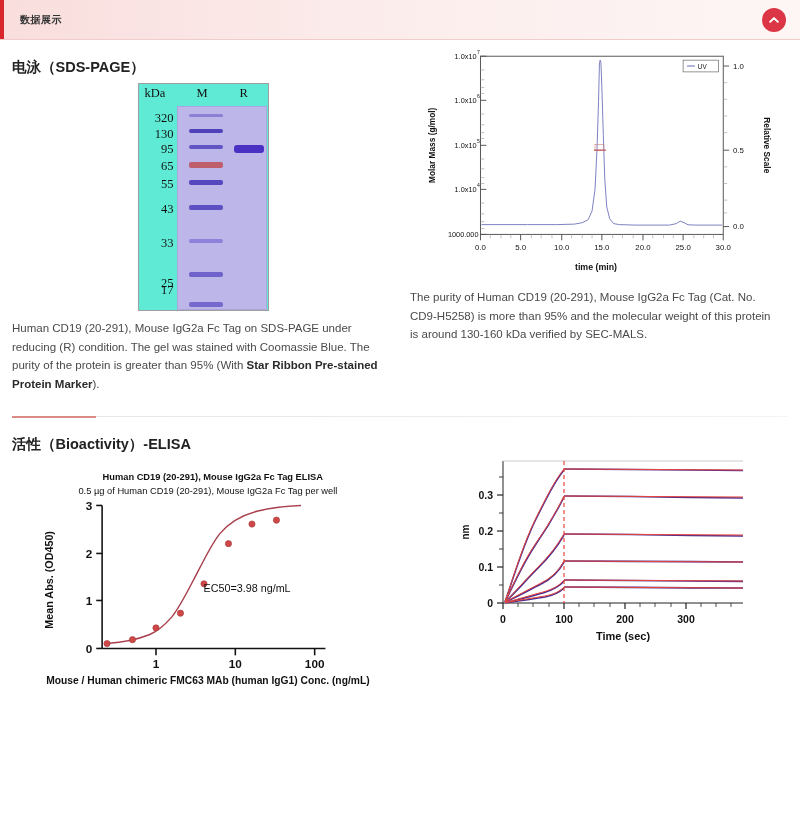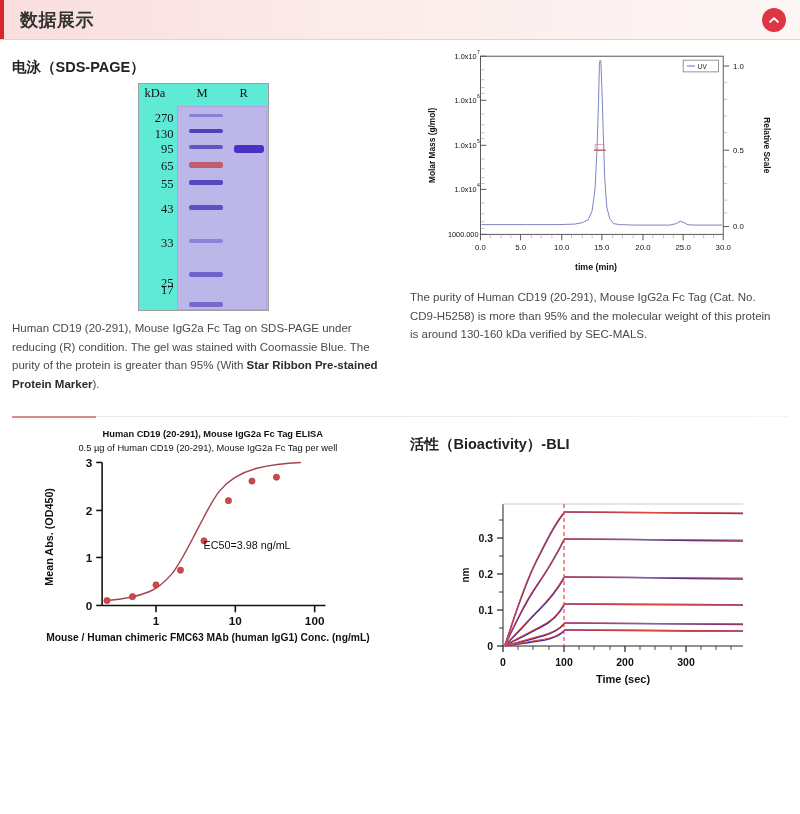--- a/index.html
+++ b/index.html
@@ -17,21 +17,21 @@
     background: linear-gradient(to right, #f9dedd 0%, #fbeceb 45%, #fdf6f5 100%);
     border-bottom: 1px solid #f0cdcb;
     display: flex; align-items: center;
   }
   .panel-header .accent-bar {
     position: absolute; left: 0; top: 0; bottom: 0;
     width: 4px; background: #d9262c;
   }
   .panel-title {
     margin-left: 20px;
-    font-size: 18px; font-weight: bold; color: #333333;
+    font-size: 10px; font-weight: bold; color: #333333;
     letter-spacing: .5px;
   }
   .collapse-btn {
     position: absolute; right: 14px; top: 50%; transform: translateY(-50%);
     width: 24px; height: 24px; border-radius: 50%;
     background: #dc3545;
     display: flex; align-items: center; justify-content: center;
     cursor: pointer;
   }
   .collapse-btn svg { display: block; }
@@ -128,21 +128,21 @@
       <div class="figure">
         <div class="gel-box">
 
           <div class="gel-hdr">
             <span class="h-kda">kDa</span>
             <span class="h-m">M</span>
             <span class="h-r">R</span>
           </div>
 
           <div class="mw-labels">
-            <span style="top:6px">270</span>
+            <span style="top:6px">320</span>
             <span style="top:22px">130</span>
             <span style="top:37px">95</span>
             <span style="top:54px">65</span>
             <span style="top:72px">55</span>
             <span style="top:97px">43</span>
             <span style="top:131px">33</span>
             <span style="top:171px">25</span>
             <span style="top:178px">17</span>
           </div>
 
@@ -301,20 +301,21 @@
   </div>
 
   <div class="divider-wrap">
     <div class="divider-line"></div>
     <div class="divider-accent"></div>
   </div>
 
   <div class="row">
 
     <div class="cell left">
+      <div class="section-title">活性（Bioactivity）-ELISA</div>
 
       <div class="figure">
         <svg class="chart-svg" width="390" height="230" viewBox="0 0 390 230">
           <rect x="0" y="0" width="390" height="230" fill="#ffffff"></rect>
 
           <text x="205" y="18" text-anchor="middle" font-family="'Liberation Sans',sans-serif" font-size="9.5" font-weight="bold" fill="#111">Human CD19 (20-291), Mouse IgG2a Fc Tag ELISA</text>
           <text x="200" y="32" text-anchor="middle" font-family="'Liberation Sans',sans-serif" font-size="9.5" fill="#111">0.5 µg of Human CD19 (20-291), Mouse IgG2a Fc Tag per well</text>
 
           <line x1="92" y1="44" x2="92" y2="190" stroke="#111" stroke-width="1.6"></line>
           <line x1="92" y1="190" x2="320" y2="190" stroke="#111" stroke-width="1.6"></line>
@@ -361,21 +362,20 @@
           <text x="240" y="132" text-anchor="middle" font-family="'Liberation Sans',sans-serif" font-size="11" fill="#111">EC50=3.98 ng/mL</text>
 
           <text x="42" y="120" text-anchor="middle" transform="rotate(-90 42 120)" font-family="'Liberation Sans',sans-serif" font-size="11" font-weight="bold" fill="#111">Mean Abs. (OD450)</text>
           <text x="200" y="226" text-anchor="middle" font-family="'Liberation Sans',sans-serif" font-size="10.5" font-weight="bold" fill="#111">Mouse / Human chimeric FMC63 MAb (human IgG1) Conc. (ng/mL)</text>
         </svg>
       </div>
 
     </div>
 
     <div class="cell right">
-      <div class="section-title">活性（Bioactivity）-BLI</div>
 
       <div class="figure">
         <svg class="chart-svg" width="330" height="230" viewBox="0 0 330 230">
           <rect x="0" y="0" width="330" height="230" fill="#ffffff"></rect>
 
           <line x1="72" y1="186" x2="312" y2="186" stroke="#222" stroke-width="1"></line>
           <line x1="72" y1="44" x2="72" y2="186" stroke="#222" stroke-width="1"></line>
           <line x1="72" y1="44" x2="312" y2="44" stroke="#cccccc" stroke-width="1"></line>
 
           <g stroke="#222" stroke-width="1.2">

